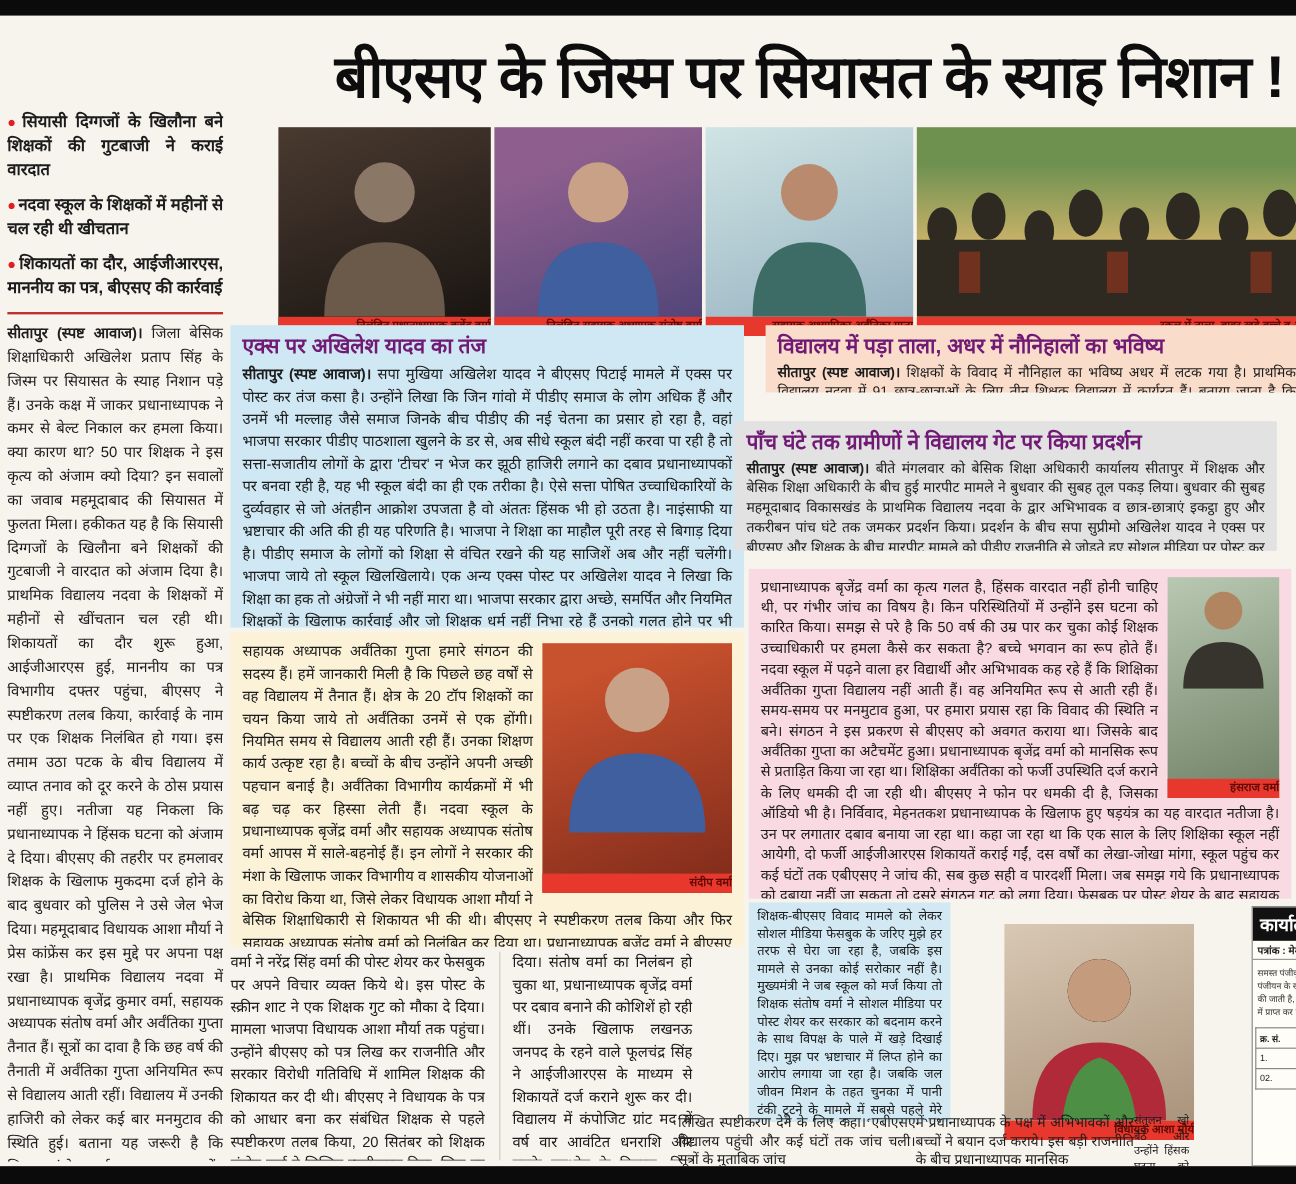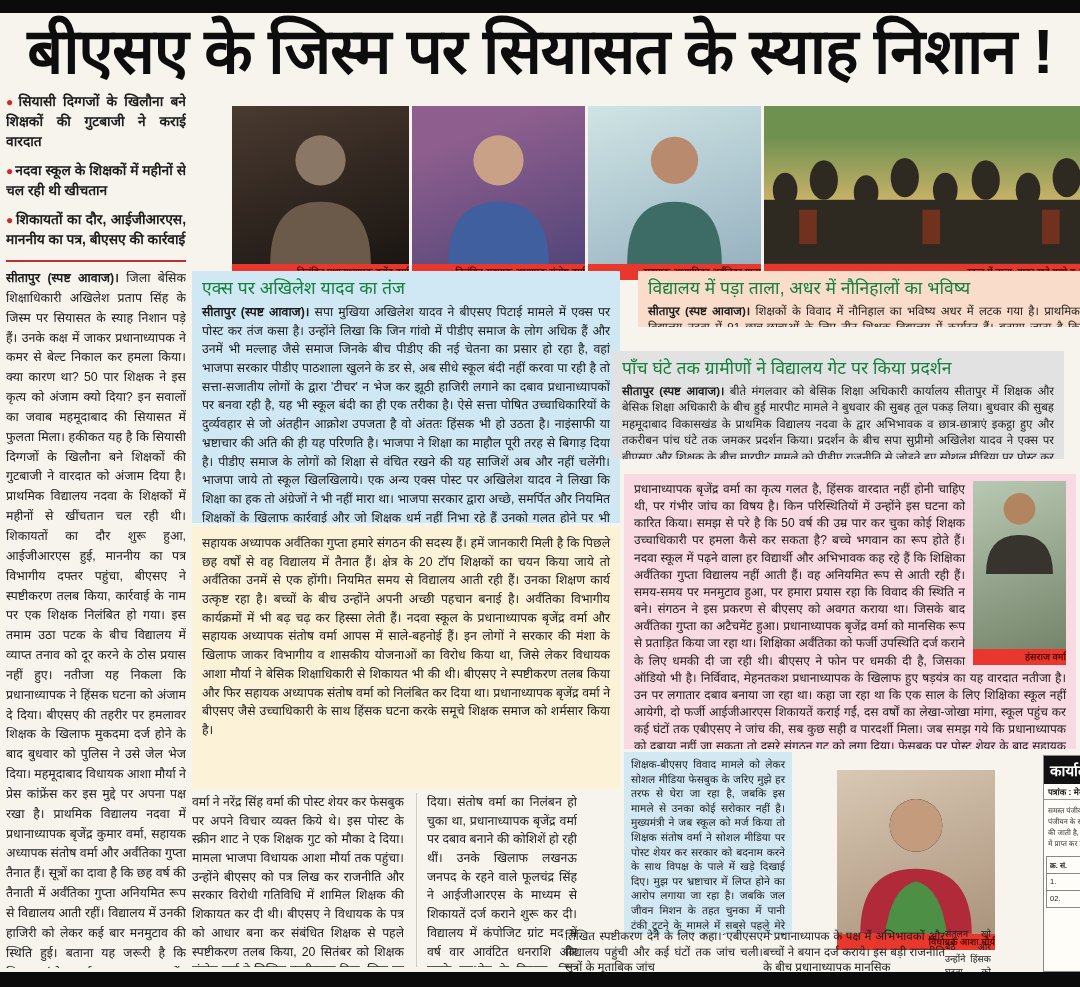--- a/index.html
+++ b/index.html
@@ -1,41 +1,41 @@
 <!DOCTYPE html>
 <html lang="hi"><head>
 <meta charset="utf-8">
 <style>
   html,body{margin:0;padding:0;background:#111;}
   .page{position:relative;width:1080px;height:987px;background:#161616;overflow:hidden;
         font-family:"Liberation Sans","DejaVu Sans",sans-serif;color:#1c1c1c;}
   .paper{position:absolute;left:0;top:13px;width:1080px;height:959px;background:#f7f4ee;}
-  .headline{position:absolute;left:10px;top:14px;width:1060px;height:72px;margin:0;
-            text-align:center;font-size:63px;line-height:74px;font-weight:800;color:#0d0d0d;
+  .headline{position:absolute;left:10px;top:28px;width:1060px;height:72px;margin:0;
+            text-align:right;font-size:49px;line-height:74px;font-weight:800;color:#0d0d0d;
             letter-spacing:-1px;white-space:nowrap;overflow:hidden;}
   
   .left-col{position:absolute;left:6px;top:92px;width:180px;height:876px;overflow:hidden;}
   .bullets{margin:0;padding:0;list-style:none;}
   .bullets li{font-weight:700;font-size:13.8px;line-height:1.45;margin-bottom:9px;text-align:justify;}
   .dot{color:#e02020;margin-right:2px;font-size:12px;}
   .red-rule{height:2px;background:#c03030;margin:10px 0 7px 0;}
   .newsbody{font-size:12.4px;line-height:1.6;text-align:justify;margin:0;}
   .dl{font-weight:700;}
   
   .photo{position:absolute;top:90px;background:#555;overflow:hidden;}
   .photo .sil{position:absolute;bottom:16px;left:0;width:100%;height:85%;}
   .cap{position:absolute;left:0;bottom:0;width:100%;height:16px;background:#e8372c;color:#5f0a05;
        font-size:9.5px;font-weight:700;line-height:16px;text-align:right;white-space:nowrap;overflow:hidden;}
   .p1{left:192px;width:177px;height:174px;background:linear-gradient(160deg,#4a3a30,#171310);}
   .p2{left:372px;width:173px;height:174px;background:linear-gradient(160deg,#8e5f8e 20%,#4e4377);}
   .p3{left:548px;width:173px;height:174px;background:linear-gradient(160deg,#cfe4e4,#93aebe);}
   .p4{left:724px;width:352px;height:174px;background:linear-gradient(#6f9150 18%,#c9b269 55%,#a8914e);}
   
   .sec{position:absolute;overflow:hidden;padding:7px 10px;box-sizing:border-box;}
-  .sec h2{margin:0 0 4px 0;font-size:17.5px;line-height:1.2;font-weight:400;color:#15803d;}
+  .sec h2{margin:0 0 4px 0;font-size:17.5px;line-height:1.2;font-weight:700;color:#701a75;}
   .sec p{margin:0;font-size:12.3px;line-height:1.52;text-align:justify;}
   .akhilesh{left:192px;top:271px;width:428px;height:252px;background:#cfe8f4;}
   .sandeep {left:192px;top:527px;width:428px;height:262px;background:#fbf2d8;}
   .inphoto{position:relative;float:right;width:158px;height:208px;margin:2px 0 4px 8px;
            background:linear-gradient(160deg,#c8512e 15%,#7e2a1a);}
   .cont{position:absolute;left:192px;top:793px;width:428px;height:174px;display:flex;gap:12px;overflow:hidden;}
   .cc{font-size:12.3px;line-height:1.52;text-align:justify;overflow:hidden;}
   .cc1{width:212px;} .cc2{width:150px;border-left:1px solid #cfccc4;padding-left:10px;}
   .lock{left:638px;top:271px;width:452px;height:56px;background:#f9dcc9;}
   .lock p,.protest p{font-size:11.6px;line-height:1.42;}
@@ -128,20 +128,27 @@
     </svg>
     <figcaption class="cap">स्कूल में ताला, बाहर खड़े बच्चे व अभिभावक</figcaption>
   </figure>
 
   <section class="sec akhilesh">
     <h2>एक्स पर अखिलेश यादव का तंज</h2>
     <p><b class="dl">सीतापुर (स्पष्ट आवाज)।</b> <span>सपा मुखिया अखिलेश यादव ने बीएसए पिटाई मामले में एक्स पर पोस्ट कर तंज कसा है। उन्होंने लिखा कि जिन गांवो में पीडीए समाज के लोग अधिक हैं और उनमें भी मल्लाह जैसे समाज जिनके बीच पीडीए की नई चेतना का प्रसार हो रहा है, वहां भाजपा सरकार पीडीए पाठशाला खुलने के डर से, अब सीधे स्कूल बंदी नहीं करवा पा रही है तो सत्ता-सजातीय लोगों के द्वारा 'टीचर' न भेज कर झूठी हाजिरी लगाने का दबाव प्रधानाध्यापकों पर बनवा रही है, यह भी स्कूल बंदी का ही एक तरीका है। ऐसे सत्ता पोषित उच्चाधिकारियों के दुर्व्यवहार से जो अंतहीन आक्रोश उपजता है वो अंततः हिंसक भी हो उठता है। नाइंसाफी या भ्रष्टाचार की अति की ही यह परिणति है। भाजपा ने शिक्षा का माहौल पूरी तरह से बिगाड़ दिया है। पीडीए समाज के लोगों को शिक्षा से वंचित रखने की यह साजिशें अब और नहीं चलेंगी। भाजपा जाये तो स्कूल खिलखिलाये। एक अन्य एक्स पोस्ट पर अखिलेश यादव ने लिखा कि शिक्षा का हक तो अंग्रेजों ने भी नहीं मारा था। भाजपा सरकार द्वारा अच्छे, समर्पित और नियमित शिक्षकों के खिलाफ कार्रवाई और जो शिक्षक धर्म नहीं निभा रहे हैं उनको गलत होने पर भी सत्ता का प्रश्रय देना बहुत बड़ा अन्याय है।</span></p>
   </section>
 
   <section class="sec sandeep">
+    <figure class="inphoto">
+      <svg class="sil" viewBox="0 0 100 100" preserveAspectRatio="xMidYMax meet">
+          <circle cx="50" cy="30" r="17" fill="#c9a186"></circle>
+          <path d="M14 100 Q14 58 50 58 Q86 58 86 100 Z" fill="#3f5f9e"></path>
+        </svg>
+      <figcaption class="cap">संदीप वर्मा</figcaption>
+    </figure>
     <p>सहायक अध्यापक अर्वंतिका गुप्ता हमारे संगठन की सदस्य हैं। हमें जानकारी मिली है कि पिछले छह वर्षों से वह विद्यालय में तैनात हैं। क्षेत्र के 20 टॉप शिक्षकों का चयन किया जाये तो अर्वंतिका उनमें से एक होंगी। नियमित समय से विद्यालय आती रही हैं। उनका शिक्षण कार्य उत्कृष्ट रहा है। बच्चों के बीच उन्होंने अपनी अच्छी पहचान बनाई है। अर्वंतिका विभागीय कार्यक्रमों में भी बढ़ चढ़ कर हिस्सा लेती हैं। नदवा स्कूल के प्रधानाध्यापक बृजेंद्र वर्मा और सहायक अध्यापक संतोष वर्मा आपस में साले-बहनोई हैं। इन लोगों ने सरकार की मंशा के खिलाफ जाकर विभागीय व शासकीय योजनाओं का विरोध किया था, जिसे लेकर विधायक आशा मौर्या ने बेसिक शिक्षाधिकारी से शिकायत भी की थी। बीएसए ने स्पष्टीकरण तलब किया और फिर सहायक अध्यापक संतोष वर्मा को निलंबित कर दिया था। प्रधानाध्यापक बृजेंद्र वर्मा ने बीएसए जैसे उच्चाधिकारी के साथ हिंसक घटना करके समूचे शिक्षक समाज को शर्मसार किया है।</p>
 
   </section>
 
   <div class="cont">
     <div class="cc cc1">वर्मा ने नरेंद्र सिंह वर्मा की पोस्ट शेयर कर फेसबुक पर अपने विचार व्यक्त किये थे। इस पोस्ट के स्क्रीन शाट ने एक शिक्षक गुट को मौका दे दिया। मामला भाजपा विधायक आशा मौर्या तक पहुंचा। उन्होंने बीएसए को पत्र लिख कर राजनीति और सरकार विरोधी गतिविधि में शामिल शिक्षक की शिकायत कर दी थी। बीएसए ने विधायक के पत्र को आधार बना कर संबंधित शिक्षक से पहले स्पष्टीकरण तलब किया, 20 सितंबर को शिक्षक संतोष वर्मा ने लिखित स्पष्टीकरण दिया, जिस पर बीएसए ने असंतुष्टि जाहिर करते हुए उसी दिन उन्हें निलंबित कर</div>
     <div class="cc cc2">दिया। संतोष वर्मा का निलंबन हो चुका था, प्रधानाध्यापक बृजेंद्र वर्मा पर दबाव बनाने की कोशिशें हो रही थीं। उनके खिलाफ लखनऊ जनपद के रहने वाले फूलचंद्र सिंह ने आईजीआरएस के माध्यम से शिकायतें दर्ज कराने शुरू कर दी। विद्यालय में कंपोजिट ग्रांट मद में वर्ष वार आवंटित धनराशि और उसके उपभोग के विवरण, बिल बाउचर की दस वर्षों तक की प्रमाणित प्रतियां मांगी गईं। बीएसए ने बृजेंद्र वर्मा को आईजीआरएस शिकायत का हवाला देकर सूचनाएं उपलब्ध कराने के निर्देश दिए और उन्हें 23 सितंबर को</div>
   </div>
 
   <section class="sec lock">

